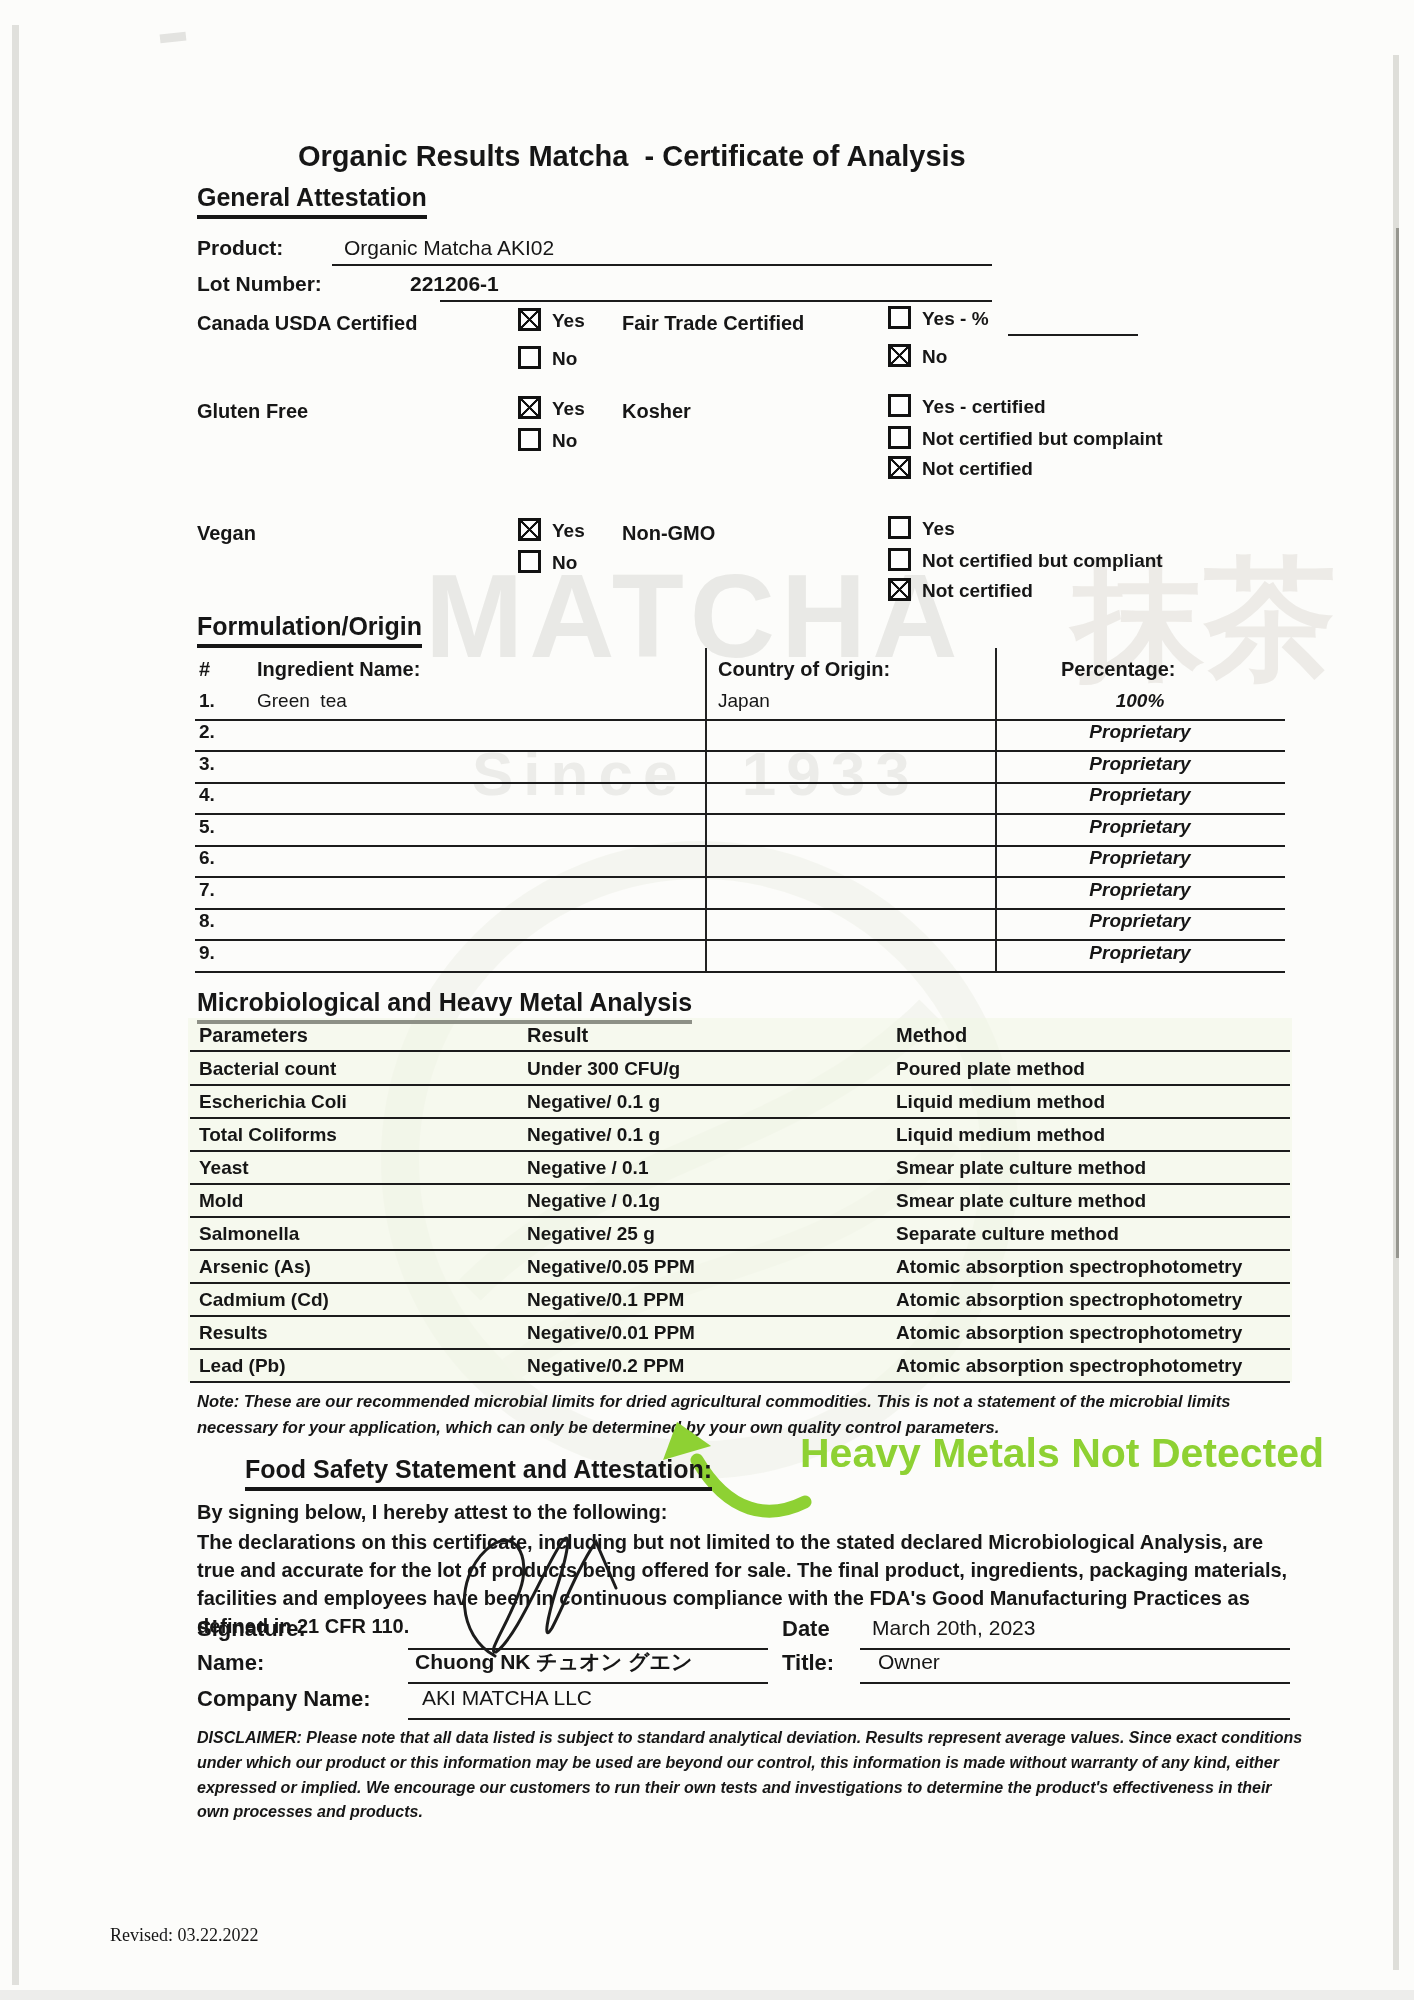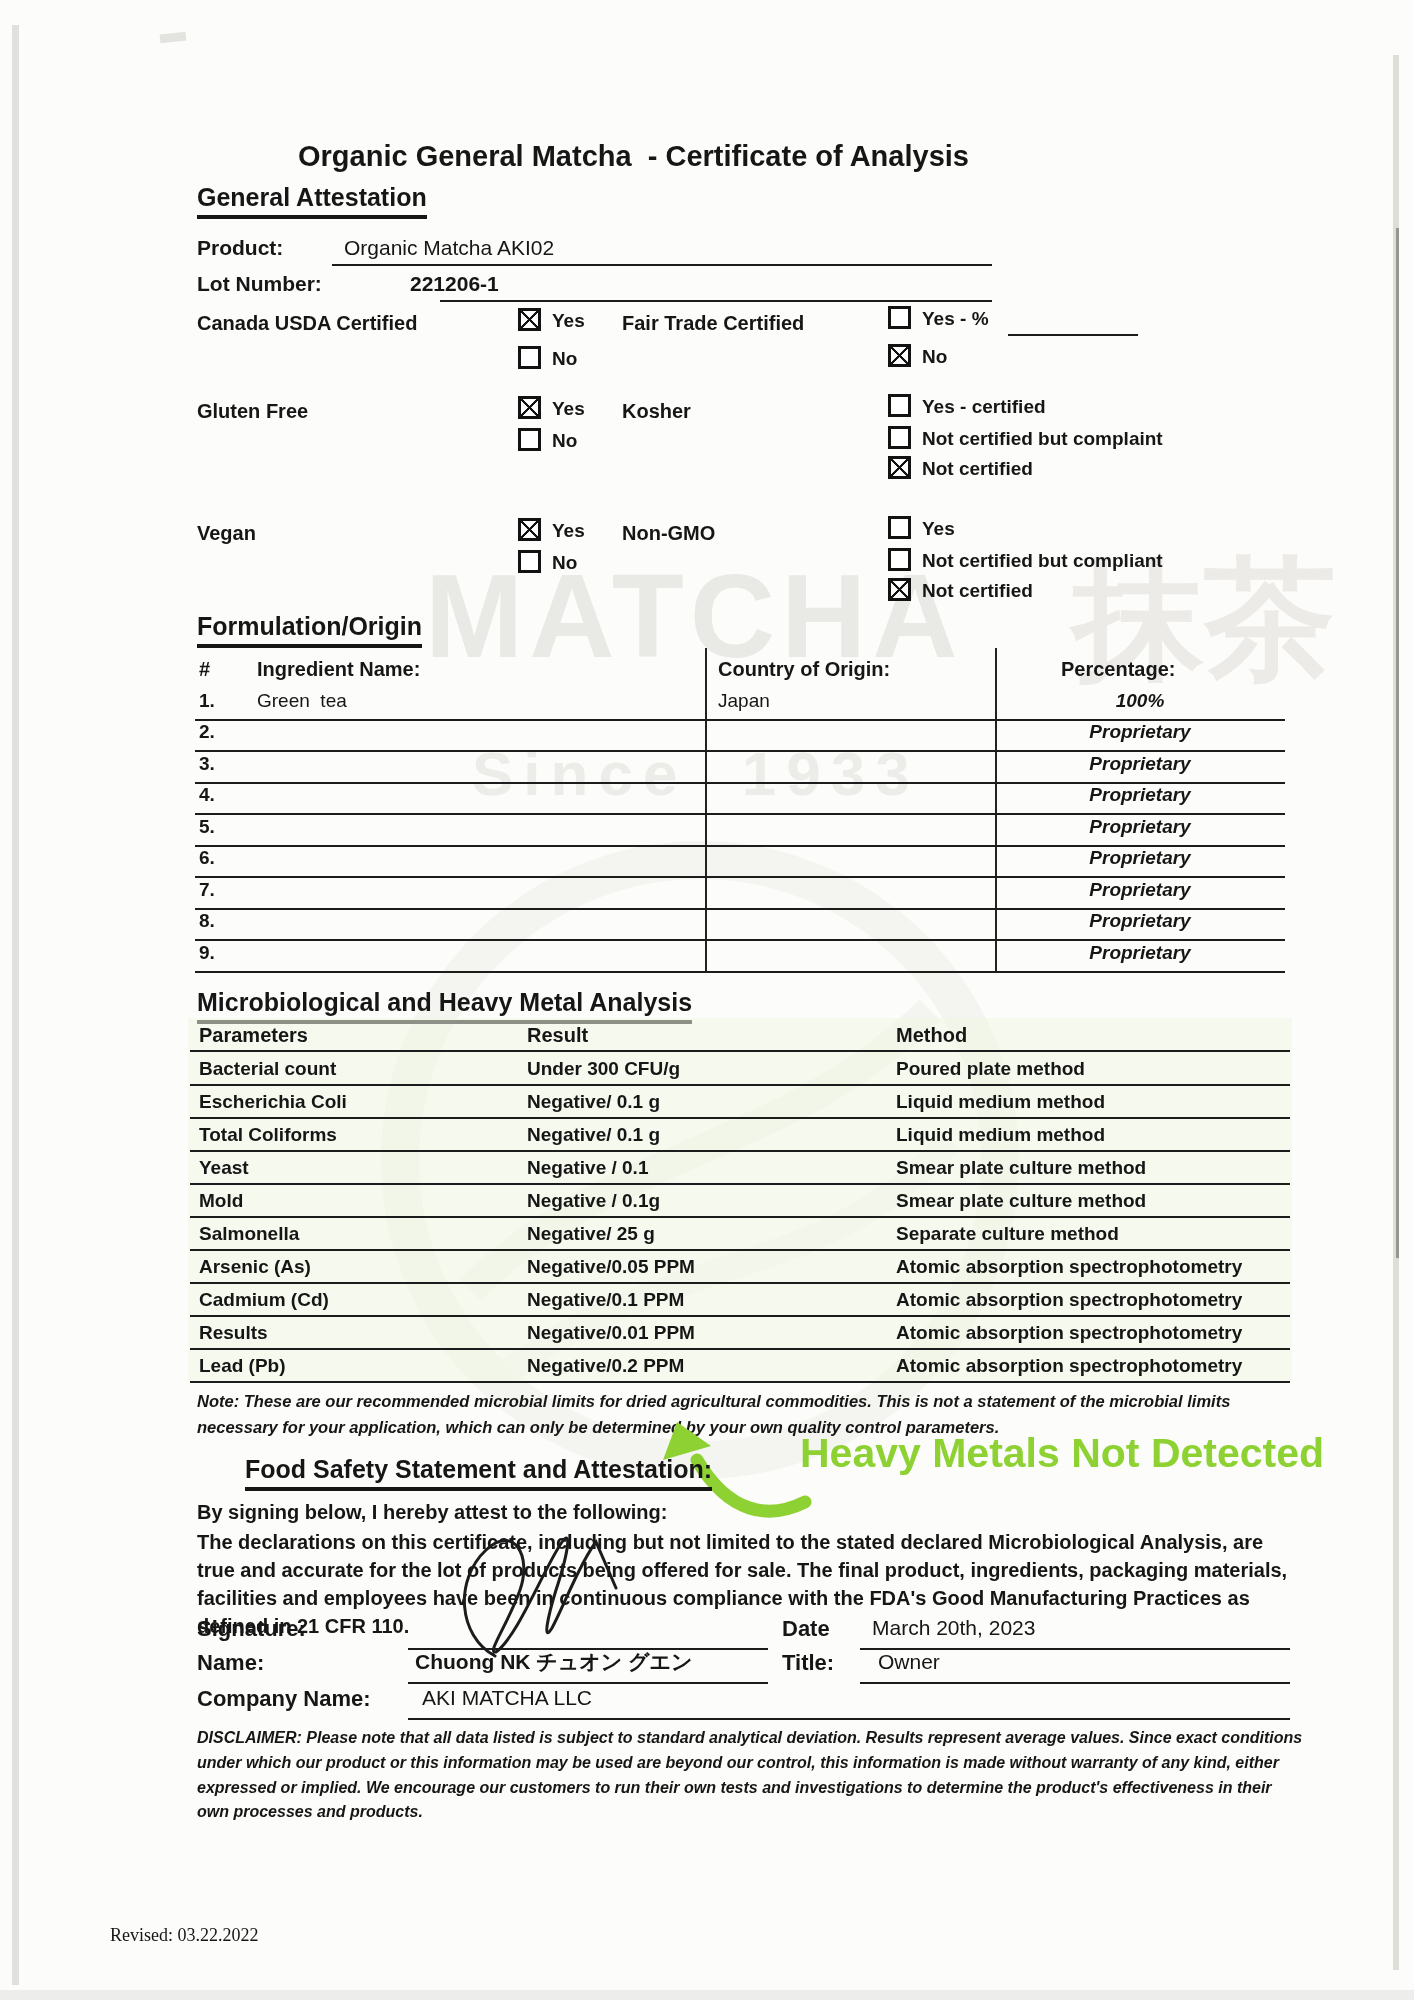--- a/index.html
+++ b/index.html
@@ -43,21 +43,21 @@
     <path d="M120,480 C260,340 440,340 580,200" fill="none" stroke="#eef0e7" stroke-width="30"></path>
     <path d="M160,560 C320,440 480,470 600,330" fill="none" stroke="#f1f3ea" stroke-width="26"></path>
   </svg>
 
   <div class="edge" style="left:12px;top:25px;width:7px;height:1960px;background:#e0e0dc;"></div>
   <div class="edge" style="left:1393px;top:55px;width:6px;height:1915px;background:#dedeD9;"></div>
   <div class="edge" style="left:1396px;top:228px;width:3px;height:1030px;background:#96968f;"></div>
   <div class="edge" style="left:0;top:1990px;width:1414px;height:10px;background:#ededeb;"></div>
   <div class="edge" style="left:160px;top:33px;width:26px;height:9px;background:#e3e3e0;transform:rotate(-6deg);"></div>
 
-  <div class="abs b" style="left:298px;top:140px;font-size:29px;">Organic General Matcha  - Certificate of Analysis</div>
+  <div class="abs b" style="left:298px;top:140px;font-size:29px;">Organic Results Matcha  - Certificate of Analysis</div>
   <div class="abs heading" style="left:197px;top:183px;">General Attestation</div>
 
   <div class="abs lbl21" style="left:197px;top:236px;">Product:</div>
   <div class="abs val21" style="left:344px;top:236px;">Organic Matcha AKI02</div>
   <div class="line" style="left:332px;top:264px;width:660px;"></div>
 
   <div class="abs lbl21" style="left:197px;top:272px;">Lot Number:</div>
   <div class="abs lbl21" style="left:410px;top:272px;">221206-1</div>
   <div class="line" style="left:440px;top:300px;width:552px;"></div>
 

